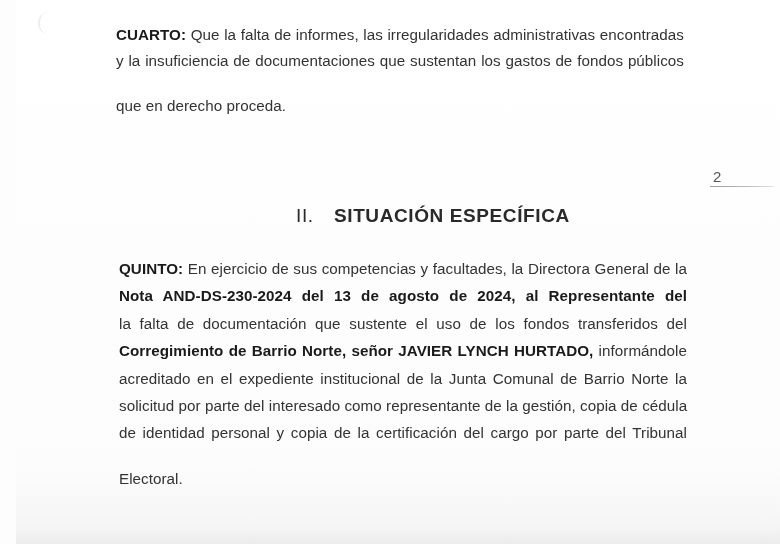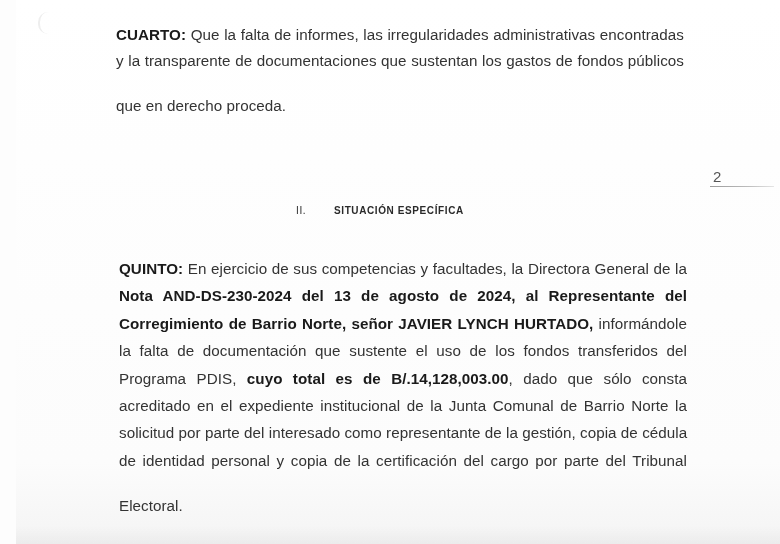--- a/index.html
+++ b/index.html
@@ -69,21 +69,21 @@
     left: 694px;
     top: 186px;
     width: 64px;
     height: 1px;
     background: linear-gradient(90deg, #9a9a9a 0%, #bdbdbd 60%, #e5e5e5 100%);
   }
   .section-heading {
     position: absolute;
     top: 205px;
     left: 280px;
-    font-size: 10px;
+    font-size: 19px;
     font-weight: bold;
     letter-spacing: 0.6px;
     color: #2a2a2a;
   }
   .section-heading .num {
     display: inline-block;
     width: 38px;
     font-weight: normal;
   }
   .bottom-shade {
@@ -97,21 +97,21 @@
 <body>
 
 <div class="page">
   <div class="scan-mark"></div>
 
   <div class="para" id="p-cuarto">
     <span class="line">
       <span class="b">CUARTO:</span><span> Que la falta de informes, las irregularidades administrativas encontradas</span>
     </span>
     <span class="line">
-      <span>y la transparente de documentaciones que sustentan los gastos de fondos públicos</span>
+      <span>y la insuficiencia de documentaciones que sustentan los gastos de fondos públicos</span>
     </span>
     <span class="line last">
       <span>que en derecho proceda.</span>
     </span>
   </div>
 
   <div class="page-number">2</div>
   <div class="page-rule"></div>
 
   <div class="section-heading">
@@ -119,27 +119,24 @@
   </div>
 
   <div class="para" id="p-quinto">
     <span class="line">
       <span class="b">QUINTO:</span><span> En ejercicio de sus competencias y facultades, la Directora General de la</span>
     </span>
     <span class="line">
       <span class="b">Nota AND-DS-230-2024 del 13 de agosto de 2024, al Representante del</span>
     </span>
     <span class="line">
-      <span class="b">Corregimiento de Barrio Norte, señor JAVIER LYNCH HURTADO,</span><span> informándole</span>
-    </span>
-    <span class="line">
       <span>la falta de documentación que sustente el uso de los fondos transferidos del</span>
     </span>
     <span class="line">
-      <span>Programa PDIS, </span><span class="b">cuyo total es de B/.14,128,003.00</span><span>, dado que sólo consta</span>
+      <span class="b">Corregimiento de Barrio Norte, señor JAVIER LYNCH HURTADO,</span><span> informándole</span>
     </span>
     <span class="line">
       <span>acreditado en el expediente institucional de la Junta Comunal de Barrio Norte la</span>
     </span>
     <span class="line">
       <span>solicitud por parte del interesado como representante de la gestión, copia de cédula</span>
     </span>
     <span class="line">
       <span>de identidad personal y copia de la certificación del cargo por parte del Tribunal</span>
     </span>

